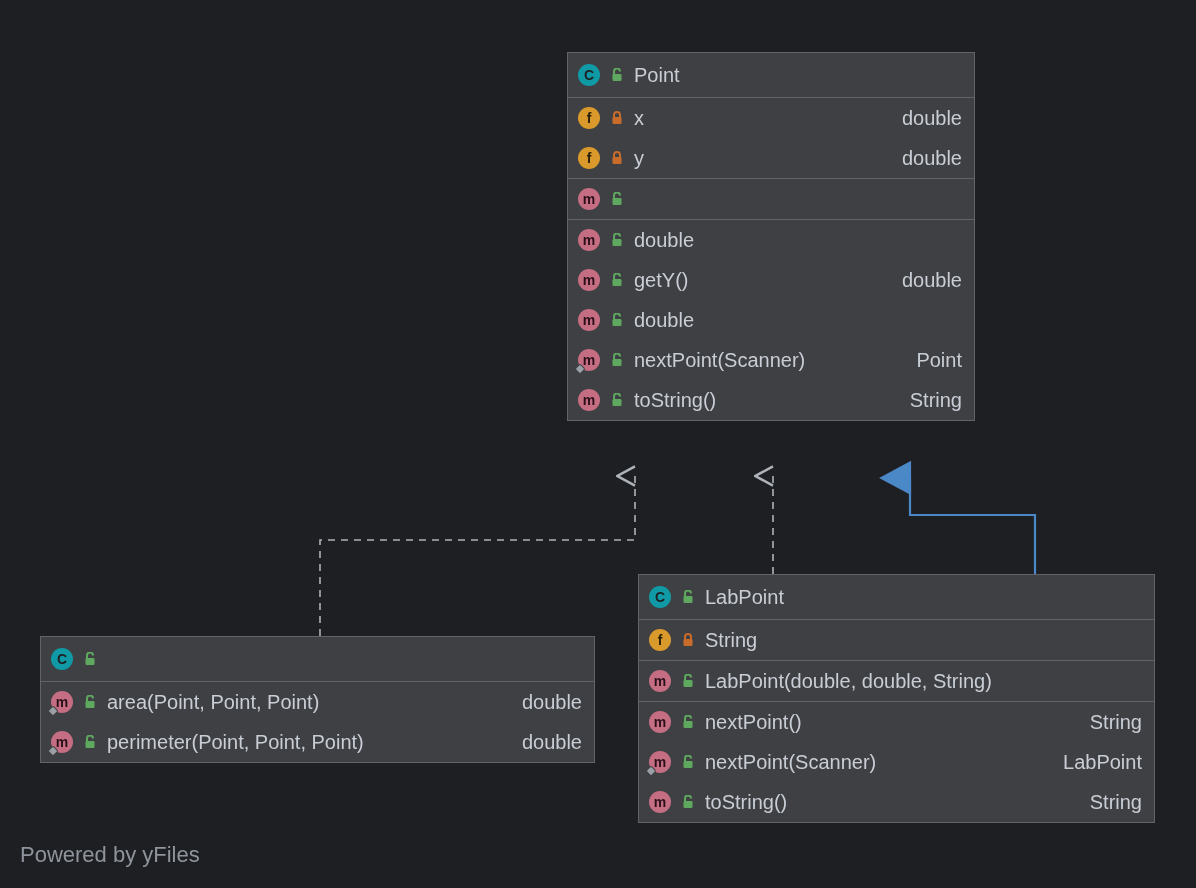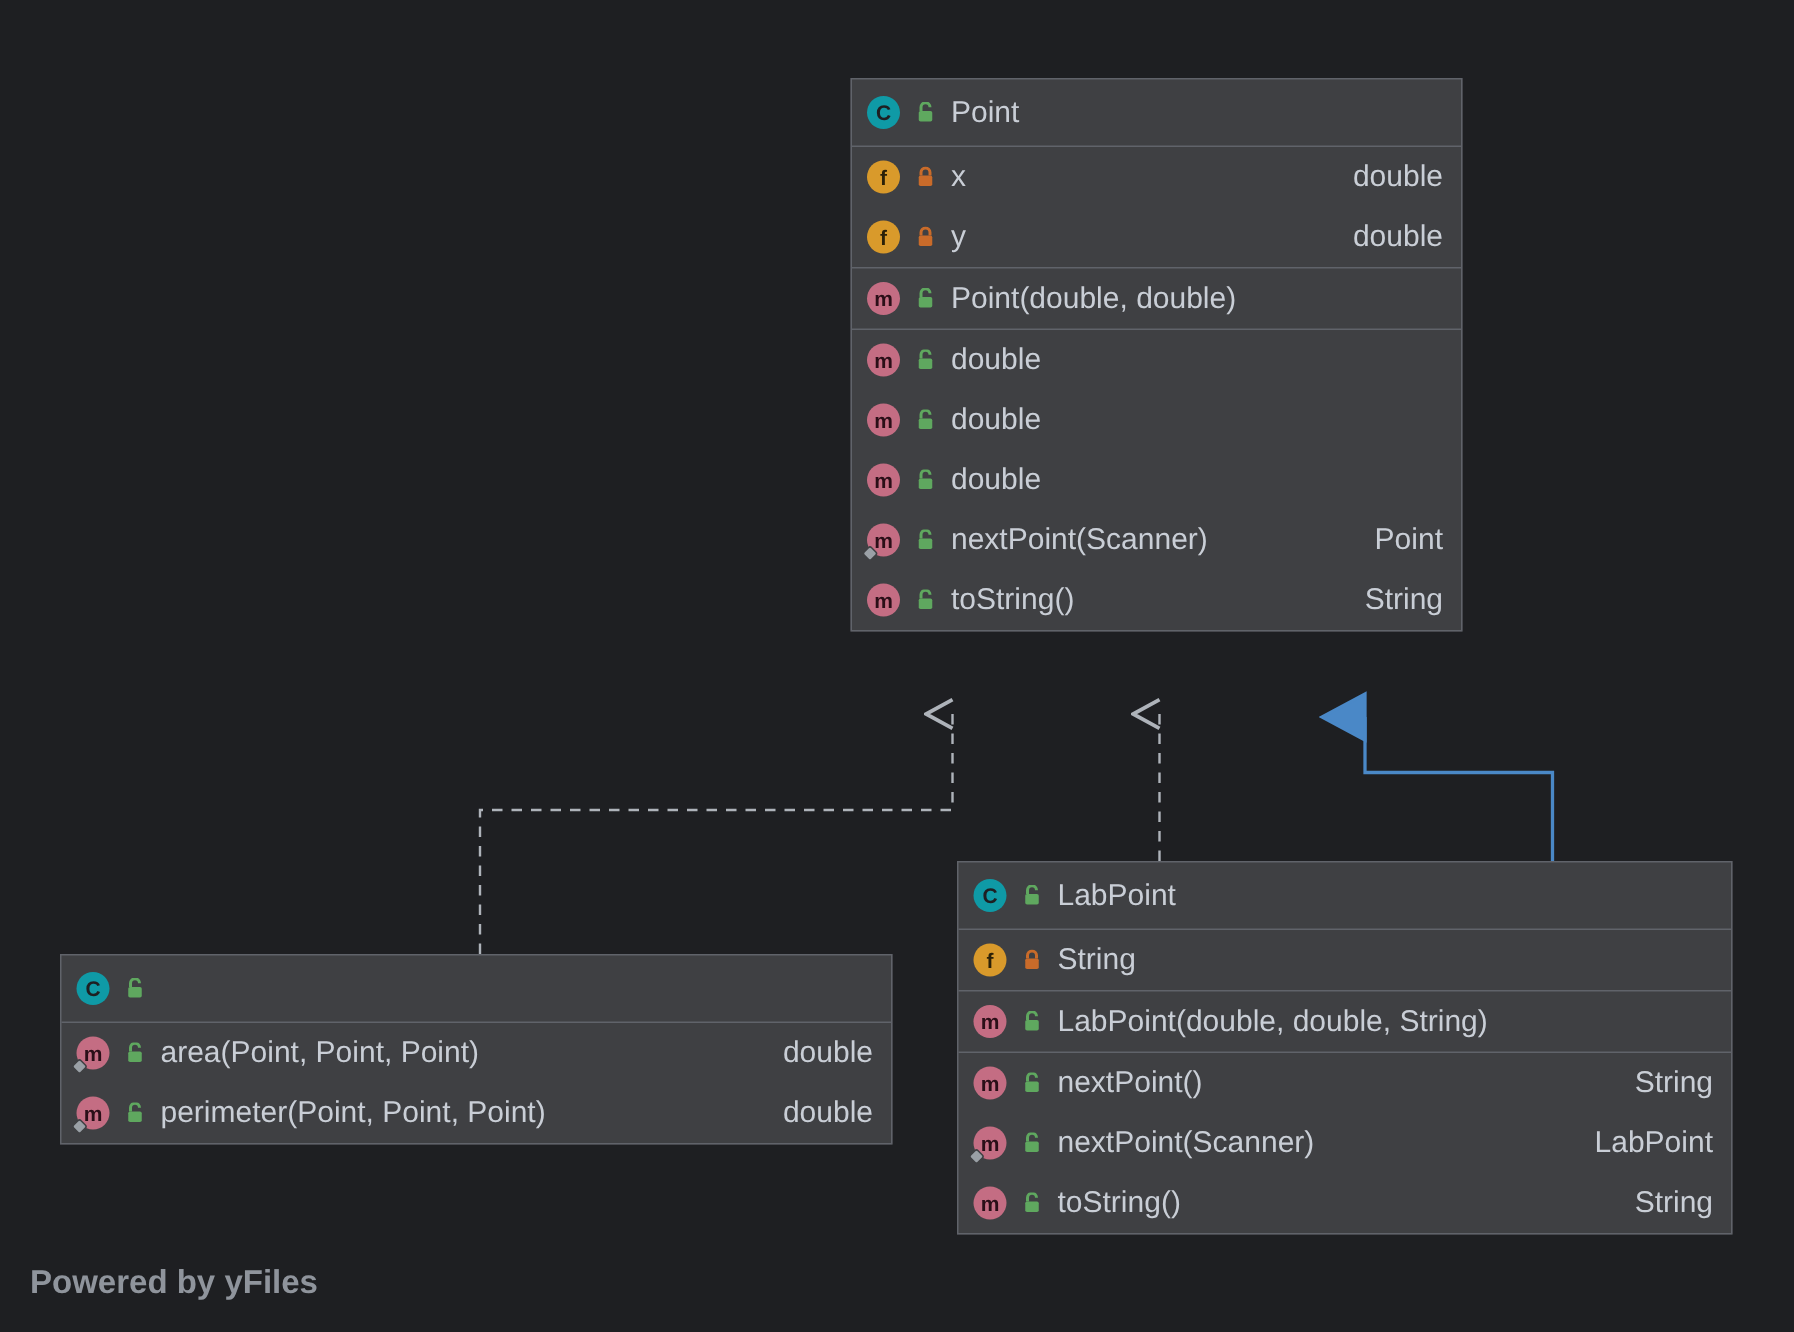--- a/index.html
+++ b/index.html
@@ -79,21 +79,21 @@
     align-items: flex-end;
     justify-content: center;
   }
   .lock-icon svg, .open-icon svg { display: block; }
   .footer-label {
     position: absolute;
     left: 20px;
     bottom: 20px;
     font-size: 22px;
     color: #8f949c;
-    font-weight: 700;
+    font-weight: 400;
   }
   svg.connectors {
     position: absolute;
     inset: 0;
     width: 1196px;
     height: 888px;
     pointer-events: none;
   }
 </style>
 </head>
@@ -157,42 +157,42 @@
     </div>
     <div class="section">
       <div class="row">
         <span class="badge method">m</span>
         <span class="open-icon">
           <svg width="14" height="14" viewBox="0 0 14 14">
               <path d="M4 6 V3.5 a3 3 0 0 1 6 0" fill="none" stroke="#5fa85f" stroke-width="2"></path>
               <rect x="2.5" y="6" width="9" height="7" rx="1.2" fill="#5fa85f"></rect>
             </svg>
         </span>
-        <span class="name-cell">Point(double, double)</span>
-      </div>
-    </div>
-    <div class="section">
-      <div class="row">
-        <span class="badge method">m</span>
-        <span class="open-icon">
-          <svg width="14" height="14" viewBox="0 0 14 14">
-              <path d="M4 6 V3.5 a3 3 0 0 1 6 0" fill="none" stroke="#5fa85f" stroke-width="2"></path>
-              <rect x="2.5" y="6" width="9" height="7" rx="1.2" fill="#5fa85f"></rect>
-            </svg>
-        </span>
-        <span class="type-cell">double</span>
-      </div>
-      <div class="row">
-        <span class="badge method">m</span>
-        <span class="open-icon">
-          <svg width="14" height="14" viewBox="0 0 14 14">
-              <path d="M4 6 V3.5 a3 3 0 0 1 6 0" fill="none" stroke="#5fa85f" stroke-width="2"></path>
-              <rect x="2.5" y="6" width="9" height="7" rx="1.2" fill="#5fa85f"></rect>
-            </svg>
-        </span>
+      </div>
+    </div>
+    <div class="section">
+      <div class="row">
+        <span class="badge method">m</span>
+        <span class="open-icon">
+          <svg width="14" height="14" viewBox="0 0 14 14">
+              <path d="M4 6 V3.5 a3 3 0 0 1 6 0" fill="none" stroke="#5fa85f" stroke-width="2"></path>
+              <rect x="2.5" y="6" width="9" height="7" rx="1.2" fill="#5fa85f"></rect>
+            </svg>
+        </span>
+        <span class="type-cell">double</span>
+      </div>
+      <div class="row">
+        <span class="badge method">m</span>
+        <span class="open-icon">
+          <svg width="14" height="14" viewBox="0 0 14 14">
+              <path d="M4 6 V3.5 a3 3 0 0 1 6 0" fill="none" stroke="#5fa85f" stroke-width="2"></path>
+              <rect x="2.5" y="6" width="9" height="7" rx="1.2" fill="#5fa85f"></rect>
+            </svg>
+        </span>
+        <span class="name-cell">getY()</span>
         <span class="type-cell">double</span>
       </div>
       <div class="row">
         <span class="badge method">m</span>
         <span class="open-icon">
           <svg width="14" height="14" viewBox="0 0 14 14">
               <path d="M4 6 V3.5 a3 3 0 0 1 6 0" fill="none" stroke="#5fa85f" stroke-width="2"></path>
               <rect x="2.5" y="6" width="9" height="7" rx="1.2" fill="#5fa85f"></rect>
             </svg>
         </span>

